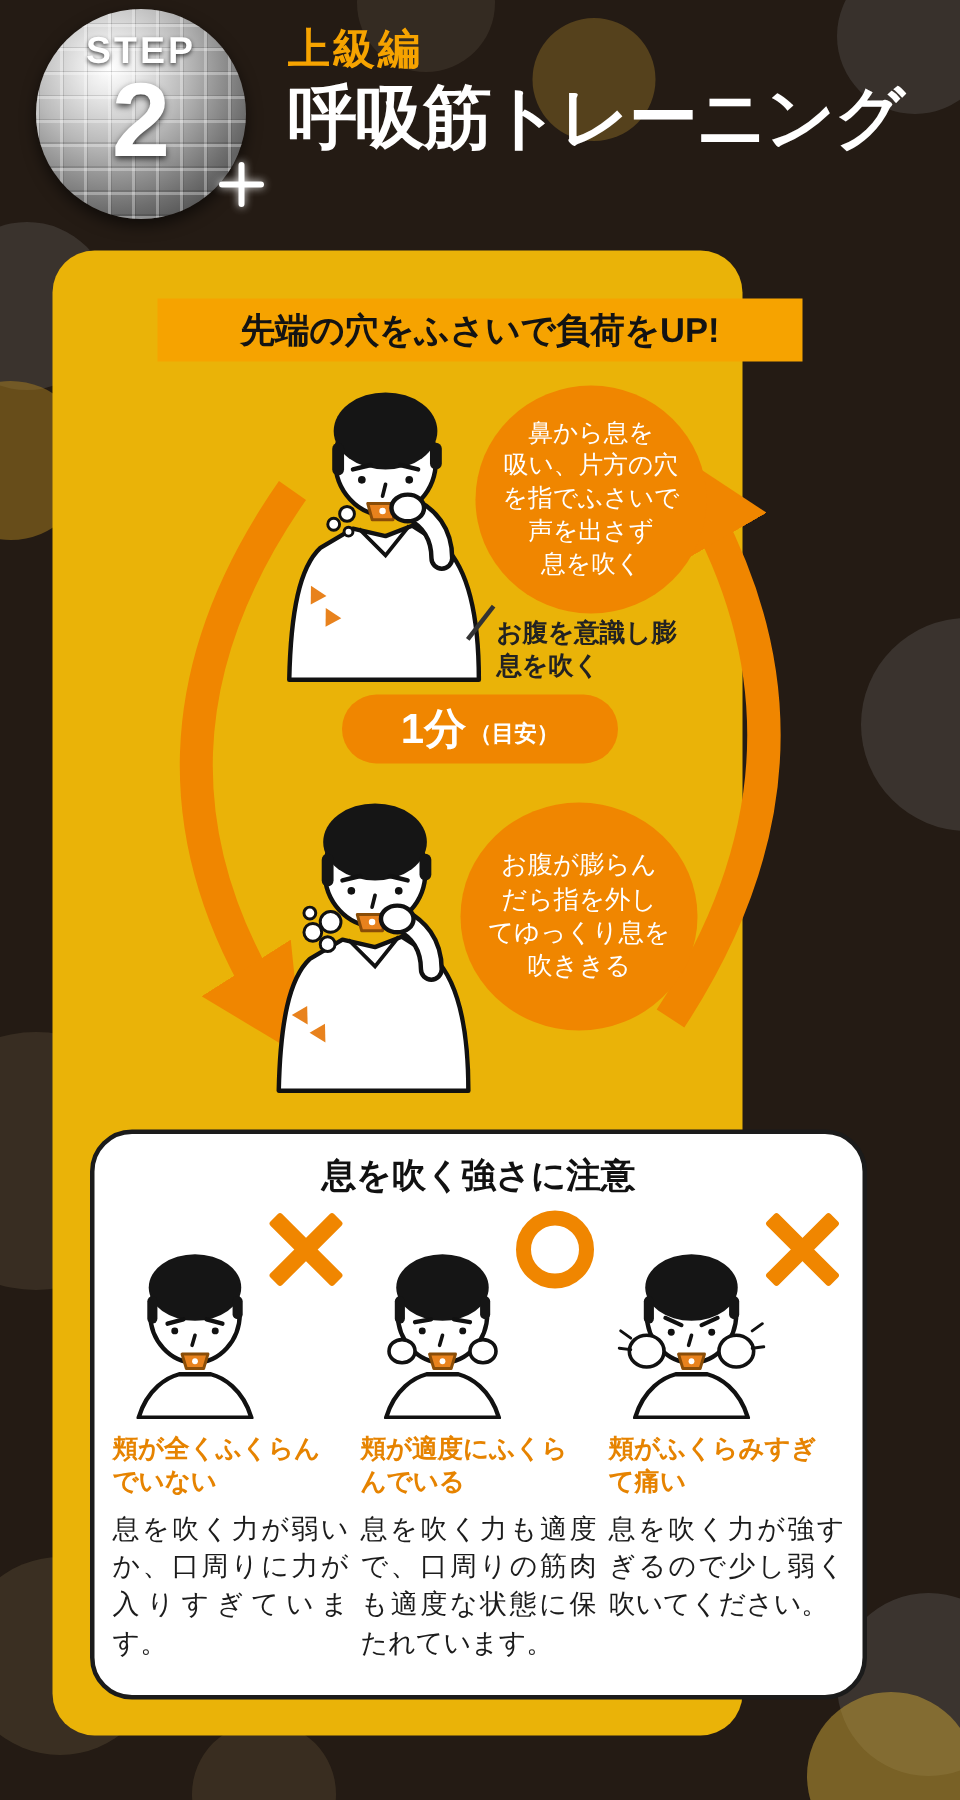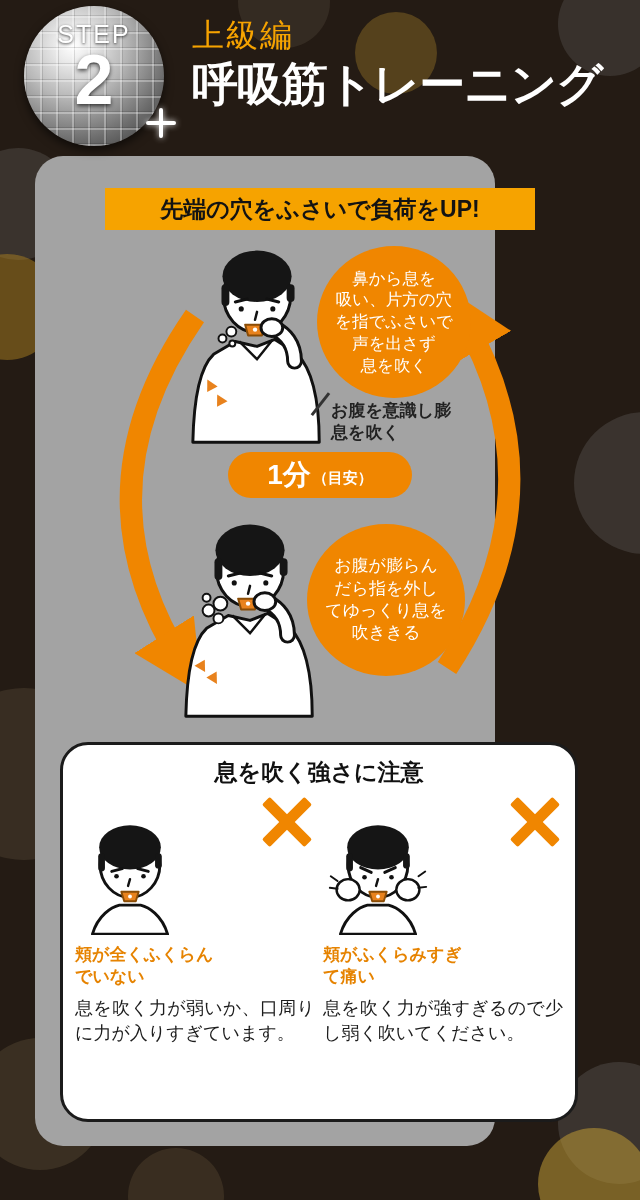--- a/index.html
+++ b/index.html
@@ -20,44 +20,44 @@
     box-shadow:0 4px 10px rgba(0,0,0,.6);
   }
   .ball::before {
     content:""; position:absolute; inset:0;
     background-image:
       repeating-linear-gradient(0deg, rgba(255,255,255,.30) 0 2px, rgba(0,0,0,.12) 2px 3px, transparent 3px 16px),
       repeating-linear-gradient(90deg, rgba(255,255,255,.30) 0 2px, rgba(0,0,0,.12) 2px 3px, transparent 3px 16px);
   }
   .step-label {
     position:absolute; top:14px; left:0; width:100%; text-align:center;
-    color:#fff; font-size:25px; font-weight:normal; letter-spacing:2px;
+    color:#fff; font-size:25px; font-weight:bold; letter-spacing:2px;
     text-shadow:0 1px 3px rgba(0,0,0,.7); z-index:2;
   }
   .step-number {
     position:absolute; top:34px; left:0; width:100%; text-align:center;
     color:#fff; font-size:70px; font-weight:bold;
     text-shadow:0 2px 4px rgba(0,0,0,.7); z-index:2;
   }
   .sparkle { position:absolute; left:122px; top:102px; width:30px; height:30px; z-index:3; }
   .sparkle::before, .sparkle::after {
     content:""; position:absolute; left:50%; top:50%; background:#fff; border-radius:2px;
     box-shadow:0 0 6px rgba(255,255,255,.9);
   }
   .sparkle::before { width:4px; height:30px; transform:translate(-50%,-50%); }
   .sparkle::after  { width:30px; height:4px; transform:translate(-50%,-50%); }
 
   .titles { position:absolute; left:192px; top:14px; width:440px; }
-  .subtitle { color:var(--accent,#f6a300); font-size:32px; font-weight:normal; letter-spacing:2px; }
+  .subtitle { color:var(--accent,#f6a300); font-size:28px; font-weight:bold; letter-spacing:2px; }
   .page-title { color:#fff; font-size:46px; font-weight:bold; letter-spacing:-1px; line-height:1.15; }
 
   
   .card {
-    position:absolute; left:35px; top:156px; width:460px; height:990px;
-    background:#a3a3a3; border-radius:28px; z-index:2;
+    position:absolute; left:35px; top:167px; width:460px; height:990px;
+    background:#eab308; border-radius:28px; z-index:2;
   }
   .banner {
     position:absolute; left:70px; top:32px; width:430px; height:42px;
     background:var(--accent,#f6a300); color:#131313;
     font-size:23px; font-weight:bold; text-align:center; line-height:42px;
   }
   .cycle-svg { position:absolute; left:0; top:70px; width:570px; height:520px; }
   .person { position:absolute; }
   .person-top { left:145px; top:76px; width:158px; height:214px; }
   .person-bottom { left:138px; top:350px; width:158px; height:214px; }
@@ -233,20 +233,37 @@
             <circle cx="41" cy="74" r="2.4" fill="#111"></circle>
             <circle cx="69" cy="74" r="2.4" fill="#111"></circle>
           </svg>
           <div class="mark" data-type="bad"></div>
         </div>
         <div class="col-heading pre">頬が全くふくらん
 でいない</div>
         <div class="col-body">息を吹く力が弱いか、口周りに力が入りすぎています。</div>
       </div>
 
+      <div class="col">
+        <div class="fig">
+          <svg width="106" height="132" viewBox="0 0 110 135">
+            <use href="#face-base"></use>
+            <ellipse cx="27" cy="88" rx="9" ry="8" fill="#fff" stroke="#111" stroke-width="2.5"></ellipse>
+            <ellipse cx="83" cy="88" rx="9" ry="8" fill="#fff" stroke="#111" stroke-width="2.5"></ellipse>
+            <path d="M36,68 L47,66" stroke="#111" stroke-width="3" fill="none" stroke-linecap="round"></path>
+            <path d="M63,66 L74,68" stroke="#111" stroke-width="3" fill="none" stroke-linecap="round"></path>
+            <circle cx="41" cy="74" r="2.4" fill="#111"></circle>
+            <circle cx="69" cy="74" r="2.4" fill="#111"></circle>
+          </svg>
+          <div class="mark" data-type="good"></div>
+        </div>
+        <div class="col-heading pre">頬が適度にふくら
+んでいる</div>
+        <div class="col-body">息を吹く力も適度で、口周りの筋肉も適度な状態に保たれています。</div>
+      </div>
 
       <div class="col">
         <div class="fig">
           <svg width="106" height="132" viewBox="0 0 110 135">
             <use href="#face-base"></use>
             <ellipse cx="24" cy="88" rx="12" ry="11" fill="#fff" stroke="#111" stroke-width="2.5"></ellipse>
             <ellipse cx="86" cy="88" rx="12" ry="11" fill="#fff" stroke="#111" stroke-width="2.5"></ellipse>
             <path d="M37,65 L48,70" stroke="#111" stroke-width="3" fill="none" stroke-linecap="round"></path>
             <path d="M73,65 L62,70" stroke="#111" stroke-width="3" fill="none" stroke-linecap="round"></path>
             <circle cx="41" cy="75" r="2.4" fill="#111"></circle>

